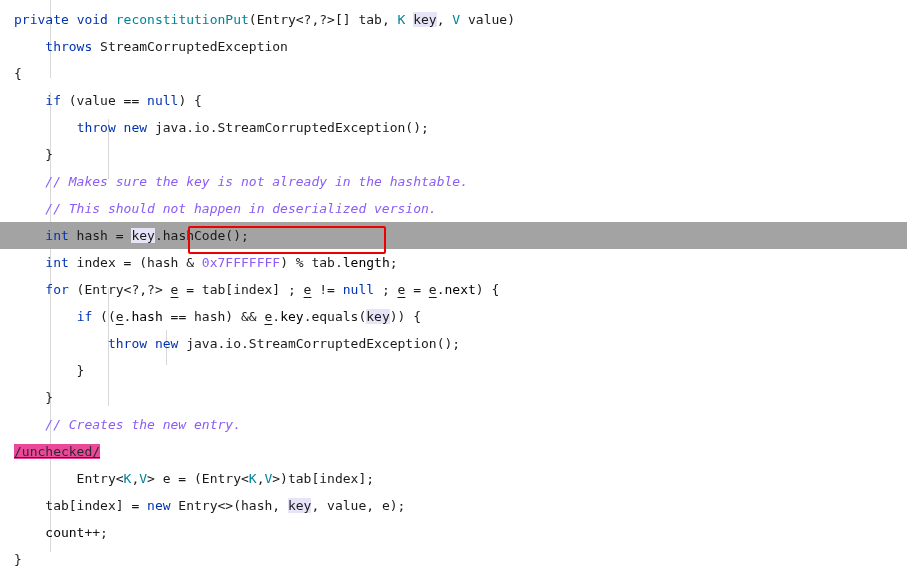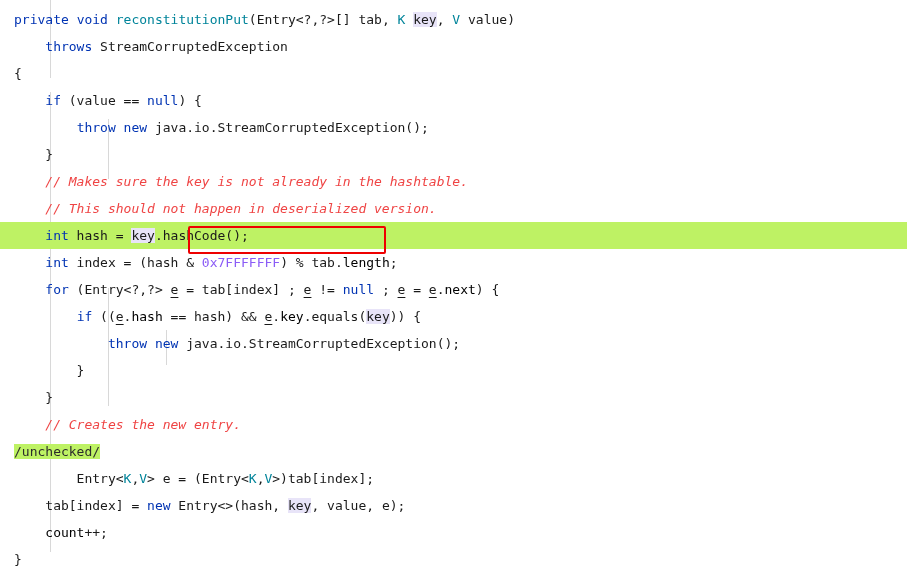--- a/index.html
+++ b/index.html
@@ -43,44 +43,44 @@
 
   .line {
     position: relative;
     height: 27px;
     padding-left: 14px;
     white-space: pre;
   }
 
   
   .line.current {
-    background: #bef264;
+    background: #a3a3a3;
   }
   .line.current::before {
     content: "";
     position: absolute;
     left: 0; right: 0; top: 0;
     height: 27px;
     background: #fbfaee;
     z-index: -1;
   }
 
   
   .kw   { color: #0033b3; }
   .type { color: #00849a; }
   .num  { color: #8b5cf6; }
   .fld  { color: #000000; }
-  .cmt  { color: #ef4444; font-style: italic; }
+  .cmt  { color: #8b5cf6; font-style: italic; }
   .pln  { color: #1a1a1a; }
   .lvar { color: #1a1a1a; text-decoration: underline; text-underline-offset: 3px; }
 
   
   .usage { background: #e8e4f8; }
   
-  .green { background: #bef264; color: #2b2b2b; }
+  .green { background: #ec4899; color: #2b2b2b; text-decoration: underline; }
 
   
   .redbox {
     position: absolute;
     border: 2px solid #ee0000;
     border-radius: 2px;
     z-index: 5;
     pointer-events: none;
     box-sizing: border-box;
   }

